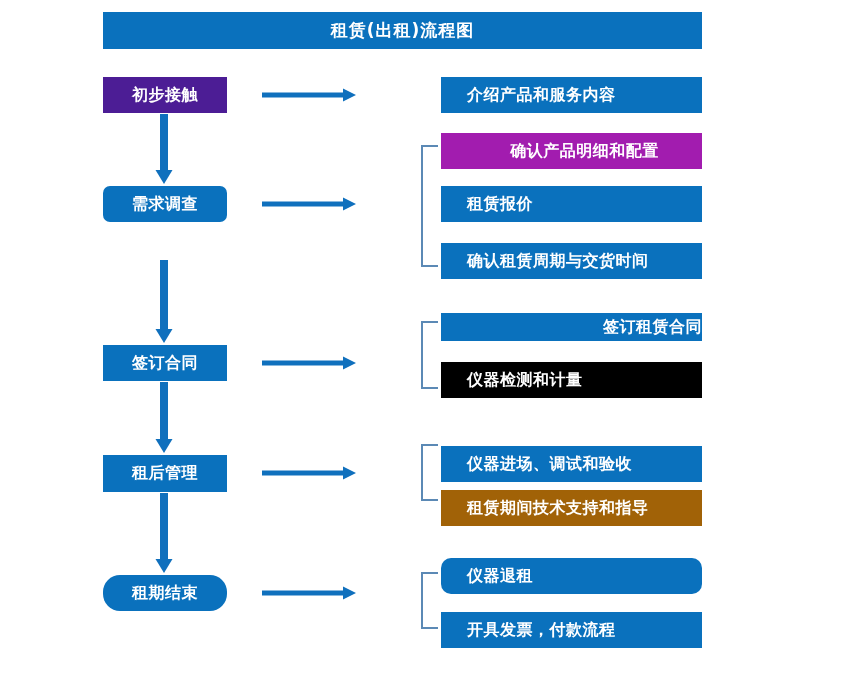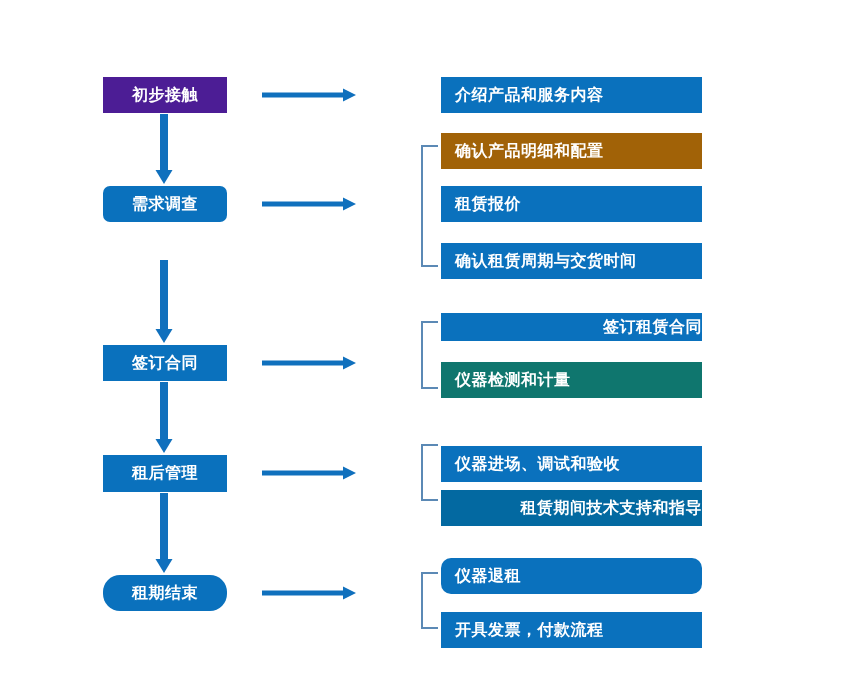--- a/index.html
+++ b/index.html
@@ -31,31 +31,32 @@
     font-size:16px;font-weight:bold;
     letter-spacing:0.5px;
   }
   .node-box.left{
     left:103px; width:124px; height:36px;
     justify-content:center;
   }
   .node-box.right{
     left:441px; width:261px; height:36px;
     justify-content:flex-start;
-    padding-left:14px;
+    padding-left:26px;
     box-sizing:border-box;
   }
 
   svg{display:block;overflow:visible;}
 </style>
 </head>
 <body>
 
 <div id="canvas">
 
+  <div class="title-bar">租赁(出租)流程图</div>
 
   <svg id="connector-layer" width="844" height="688" style="position:absolute;left:0;top:0;pointer-events:none;">
       <g>
         <rect x="262" y="92.5" width="81" height="5" fill="#1070bd"></rect>
         <polygon points="343,88.5 343,101.5 356,95" fill="#1070bd"></polygon>
       </g>
       <g>
         <rect x="262" y="201.5" width="81" height="5" fill="#1070bd"></rect>
         <polygon points="343,197.5 343,210.5 356,204" fill="#1070bd"></polygon>
       </g>
@@ -96,45 +97,45 @@
   <div id="nodes-layer">
       <div class="node-box left" style="left: 103px; top: 77px; width: 124px; height: 36px; background: #4c1d95; color: rgb(255, 255, 255);">
         <span>初步接触</span>
       </div>
       <div class="node-box right" style="left: 441px; top: 77px; width: 261px; height: 36px; background: rgb(10, 113, 189); color: rgb(255, 255, 255);">
         <span>介绍产品和服务内容</span>
       </div>
       <div class="node-box left" style="left: 103px; top: 186px; width: 124px; height: 36px; background: rgb(10, 113, 189); color: rgb(255, 255, 255); border-radius: 7px;">
         <span>需求调查</span>
       </div>
-      <div class="node-box right" style="left: 441px; top: 133px; width: 261px; height: 36px; background: #a16207; color: rgb(255, 255, 255);">
+      <div class="node-box right" style="left: 441px; top: 133px; width: 261px; height: 36px; background: #a21caf; color: rgb(255, 255, 255); justify-content: center;">
         <span>确认产品明细和配置</span>
       </div>
       <div class="node-box right" style="left: 441px; top: 186px; width: 261px; height: 36px; background: rgb(10, 113, 189); color: rgb(255, 255, 255);">
         <span>租赁报价</span>
       </div>
       <div class="node-box right" style="left: 441px; top: 243px; width: 261px; height: 36px; background: rgb(10, 113, 189); color: rgb(255, 255, 255);">
         <span>确认租赁周期与交货时间</span>
       </div>
       <div class="node-box left" style="left: 103px; top: 345px; width: 124px; height: 36px; background: rgb(10, 113, 189); color: rgb(255, 255, 255);">
         <span>签订合同</span>
       </div>
       <div class="node-box right" style="left: 441px; top: 313px; width: 261px; height: 28px; background: rgb(10, 113, 189); color: rgb(255, 255, 255); justify-content: flex-end;">
         <span>签订租赁合同</span>
       </div>
-      <div class="node-box right" style="left: 441px; top: 362px; width: 261px; height: 36px; background: #0f766e; color: rgb(255, 255, 255);">
+      <div class="node-box right" style="left: 441px; top: 362px; width: 261px; height: 36px; background: #000000; color: rgb(255, 255, 255);">
         <span>仪器检测和计量</span>
       </div>
       <div class="node-box left" style="left: 103px; top: 455px; width: 124px; height: 37px; background: rgb(10, 113, 189); color: rgb(255, 255, 255);">
         <span>租后管理</span>
       </div>
       <div class="node-box right" style="left: 441px; top: 446px; width: 261px; height: 36px; background: rgb(10, 113, 189); color: rgb(255, 255, 255);">
         <span>仪器进场、调试和验收</span>
       </div>
-      <div class="node-box right" style="left: 441px; top: 490px; width: 261px; height: 36px; background: #0369a1; color: rgb(255, 255, 255); justify-content: flex-end;">
+      <div class="node-box right" style="left: 441px; top: 490px; width: 261px; height: 36px; background: #a16207; color: rgb(255, 255, 255);">
         <span>租赁期间技术支持和指导</span>
       </div>
       <div class="node-box left" style="left: 103px; top: 575px; width: 124px; height: 36px; background: rgb(10, 113, 189); color: rgb(255, 255, 255); border-radius: 17px;">
         <span>租期结束</span>
       </div>
       <div class="node-box right" style="left: 441px; top: 558px; width: 261px; height: 36px; background: rgb(10, 113, 189); color: rgb(255, 255, 255); border-radius: 10px;">
         <span>仪器退租</span>
       </div>
       <div class="node-box right" style="left: 441px; top: 612px; width: 261px; height: 36px; background: rgb(10, 113, 189); color: rgb(255, 255, 255);">
         <span>开具发票，付款流程</span>

